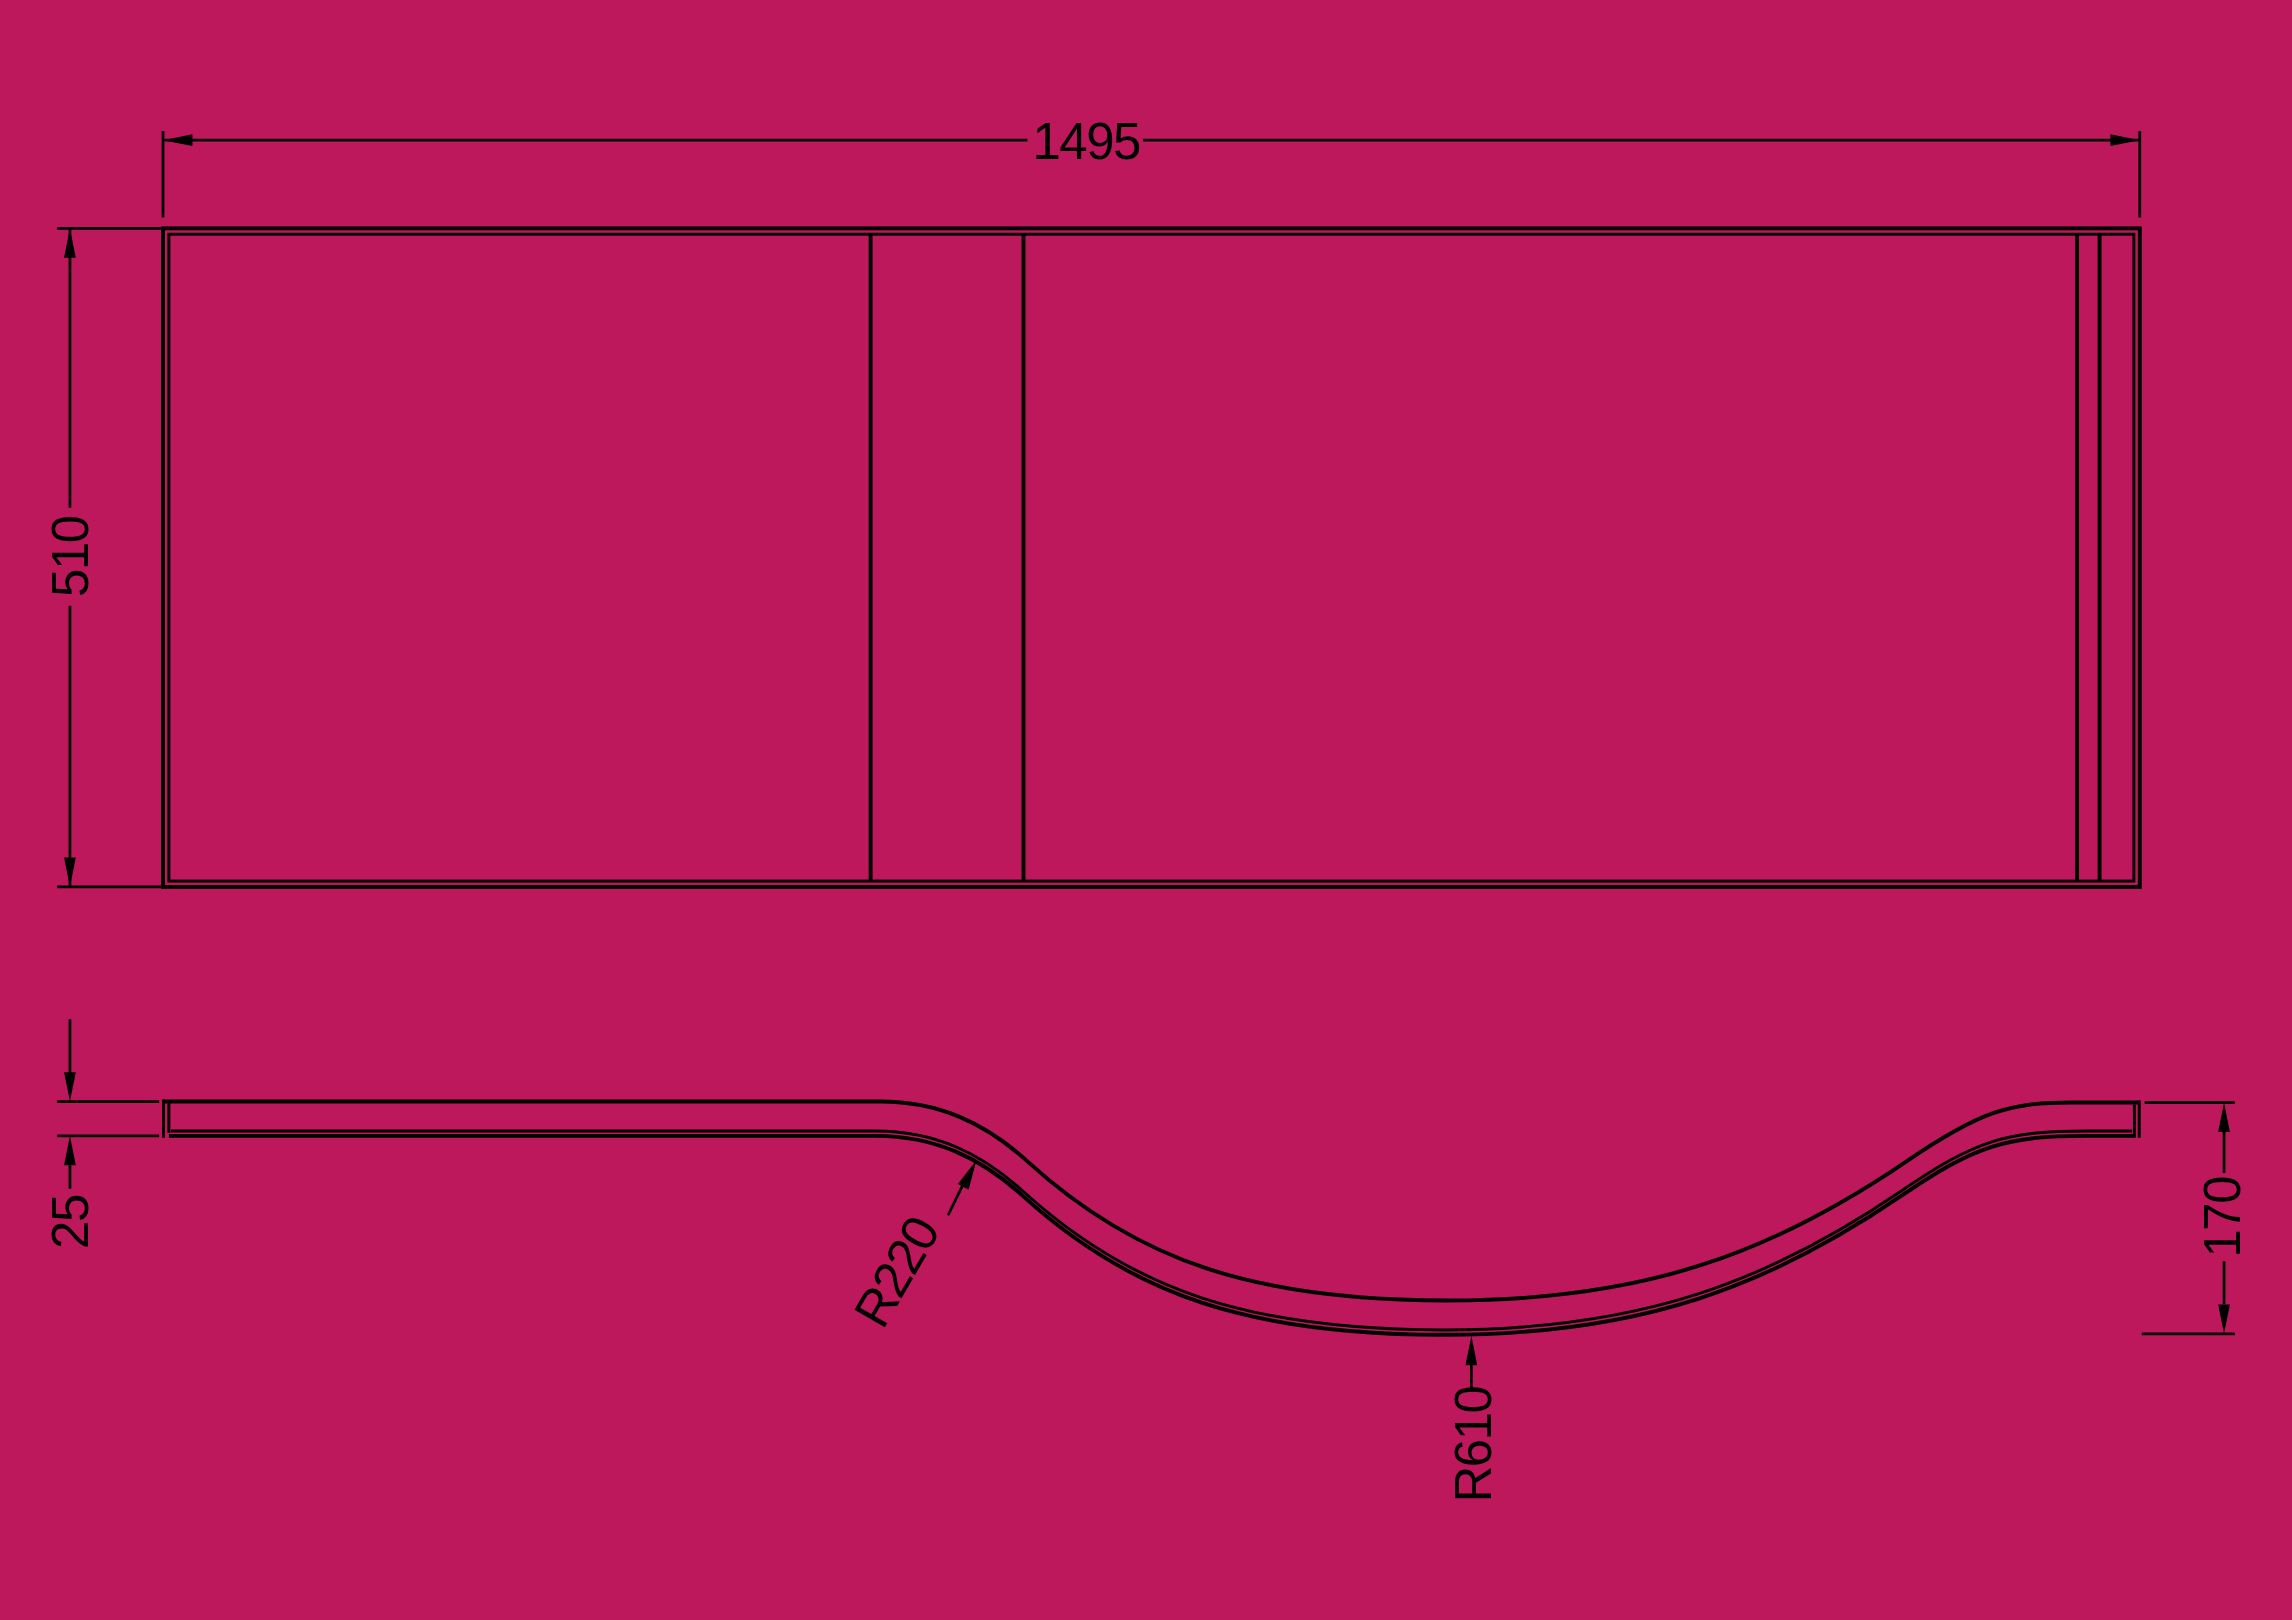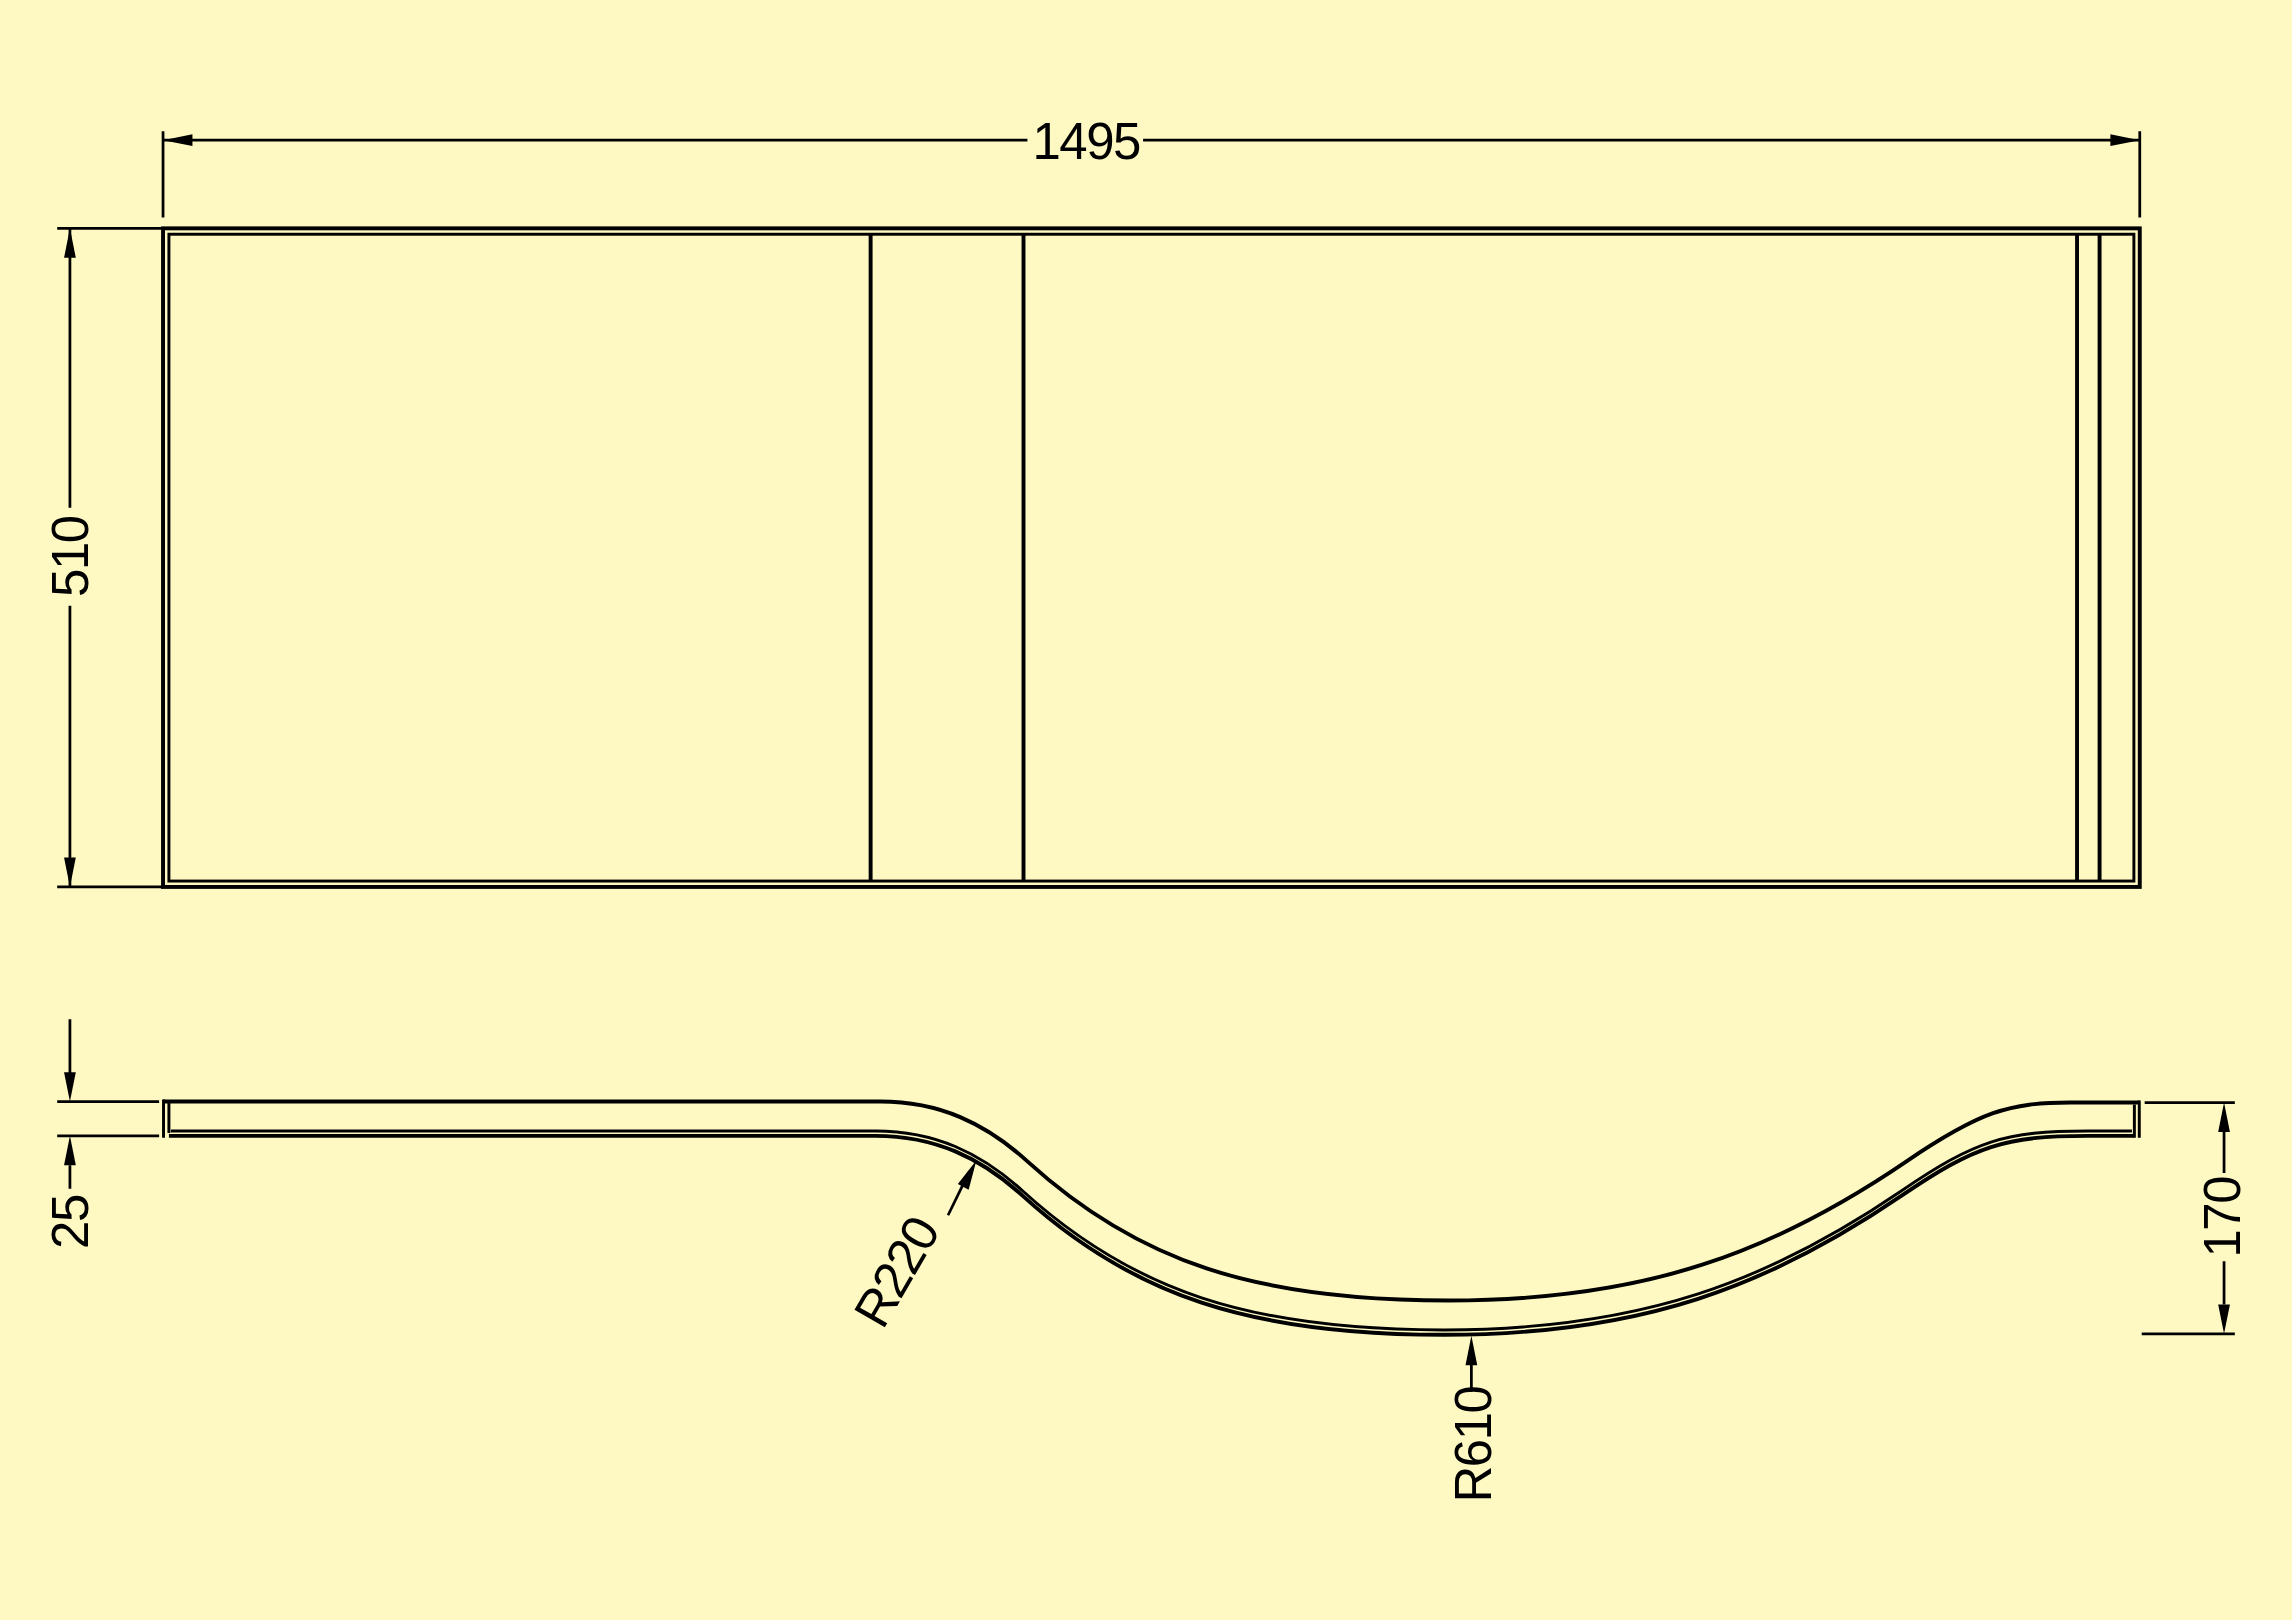--- a/index.html
+++ b/index.html
@@ -4,21 +4,21 @@
 <style>
   html, body {
     margin: 0;
     padding: 0;
     background: #ffffff;
   }
   .canvas {
     position: relative;
     width: 2293px;
     height: 1620px;
-    background: #fef9c3;
+    background: #be185d;
     overflow: hidden;
   }
   svg { display: block; }
   .obj   { fill: none; stroke: #000000; stroke-width: 4;   stroke-linecap: butt; }
   .obj2  { fill: none; stroke: #000000; stroke-width: 3;   stroke-linecap: butt; }
   .dim   { fill: none; stroke: #000000; stroke-width: 2.8; stroke-linecap: butt; }
   .ah    { fill: #000000; stroke: none; }
   .dimtxt {
     font-family: "Liberation Sans", "DejaVu Sans", sans-serif;
     font-size: 52px;

